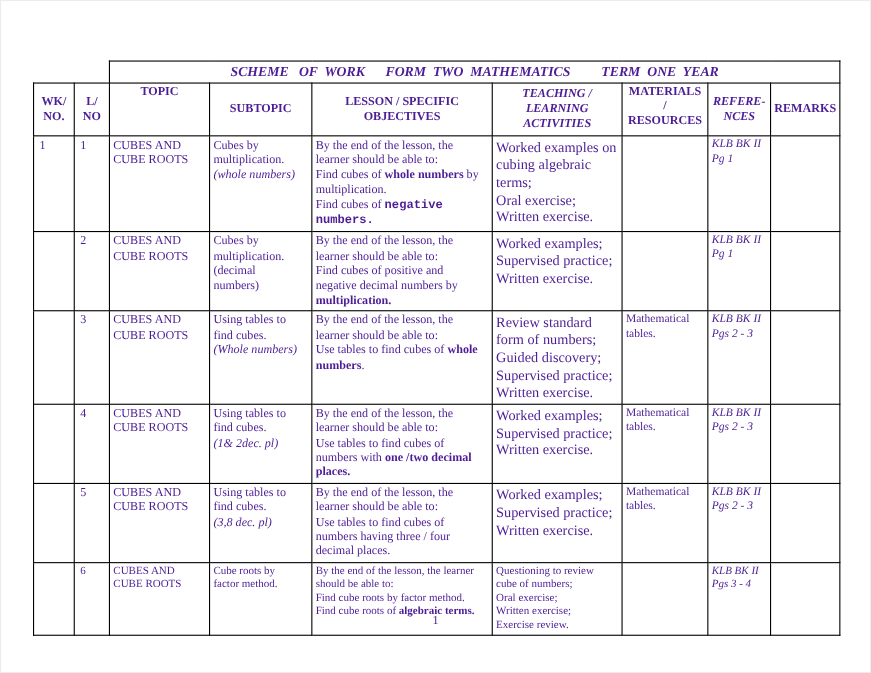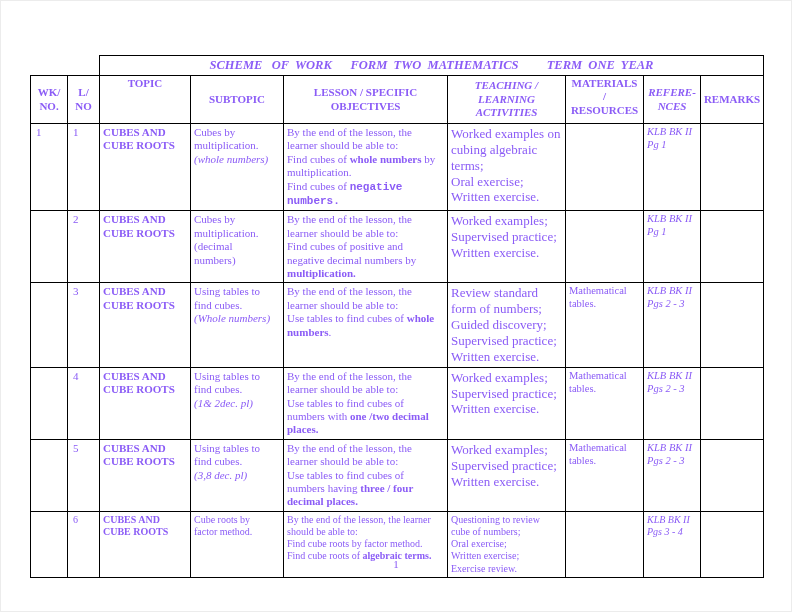--- a/index.html
+++ b/index.html
@@ -6,21 +6,21 @@
     margin: 0;
     padding: 0;
     background: #ffffff;
   }
   .viewport {
     position: relative;
     width: 792px;
     height: 612px;
     background: #ffffff;
     font-family: "Liberation Serif", serif;
-    color: #8b5cf6;
+    color: #4c1d95;
     overflow: hidden;
     box-shadow: inset 0 0 0 1px #ececec;
   }
   table.scheme {
     position: absolute;
     left: 30px;
     top: 55px;
     width: 733px;
     border-collapse: collapse;
     table-layout: fixed;
@@ -67,21 +67,21 @@
   }
 
   tbody tr:nth-child(1) { height: 82px; }
   tbody tr:nth-child(2) { height: 68px; }
   tbody tr:nth-child(3) { height: 72px; }
   tbody tr:nth-child(4) { height: 72px; }
   tbody tr:nth-child(5) { height: 72px; }
   tbody tr:nth-child(6) { height: 62px; font-size: 10px; }
   tbody tr:nth-child(6) td { font-size: 10px; }
 
-  td.col-topic { font-weight: bold; margin-top: 16px; }
+  td.col-topic { font-weight: normal; margin-top: 16px; }
   td.col-reference { font-style: italic; font-size: 10.5px; }
   td.col-materials { font-size: 10.5px; }
   td.col-activities { font-size: 13px; }
   td.col-wk, td.col-l { text-align: left; padding-left: 5px; }
 
   .page-number {
     position: absolute;
     left: 0;
     right: 0;
     top: 558px;
@@ -208,21 +208,21 @@
         </tr>
         <tr>
           <td class="col-wk"></td>
           <td class="col-l">5</td>
           <td class="col-topic">CUBES AND
 CUBE ROOTS</td>
           <td class="col-subtopic"><span>Using tables to
 find cubes.
 </span><span style="font-style: italic;">(3,8 dec. pl)</span></td>
           <td class="col-objectives"><span>By the end of the lesson, the learner should be able to:
-Use tables to find cubes of numbers having </span><span style="font-weight: bold;">three / four decimal places.</span></td>
+Use tables to find cubes of numbers having </span><span style="font-weight: normal;">three / four decimal places.</span></td>
           <td class="col-activities">Worked examples;
 Supervised practice;
 Written exercise.</td>
           <td class="col-materials">Mathematical tables.</td>
           <td class="col-reference">KLB  BK II
 Pgs 2 - 3</td>
           <td class="col-remarks"></td>
         </tr>
         <tr>
           <td class="col-wk"></td>

